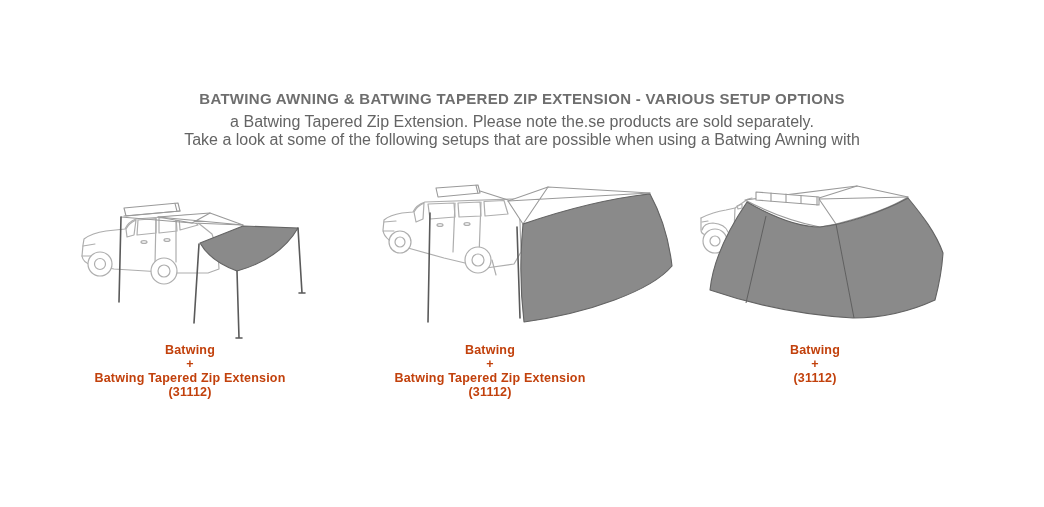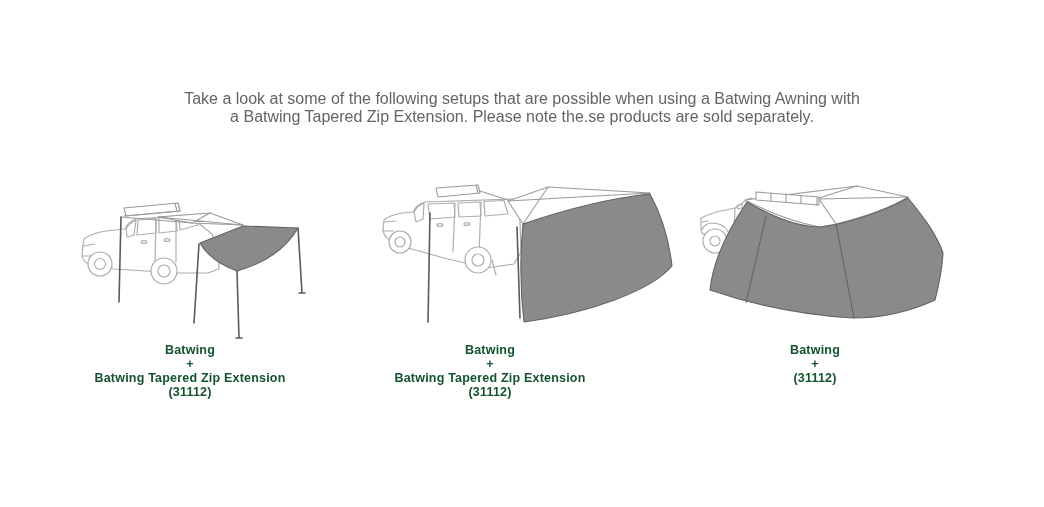--- a/index.html
+++ b/index.html
@@ -6,40 +6,41 @@
   .page{position:relative;width:1044px;height:507px;background:#ffffff;overflow:hidden;
         font-family:"Liberation Sans", sans-serif;}
   header{position:absolute;top:90px;left:0;width:1044px;text-align:center;}
   .title{margin:0 0 6px 0;font-size:15px;font-weight:bold;color:#6e6e6e;letter-spacing:.3px;}
   .intro{margin:0;font-size:16px;line-height:18px;color:#646464;}
   .fig{position:absolute;margin:0;}
   .fig svg{display:block;}
   .fig1{left:40px;top:172px;}
   .fig2{left:368px;top:172px;}
   .fig3{left:668px;top:172px;}
-  .caption{position:absolute;top:343px;text-align:center;color:#14532d;font-weight:bold;
+  .caption{position:absolute;top:343px;text-align:center;color:#c2410c;font-weight:bold;
            font-size:12.5px;line-height:14px;letter-spacing:.2px;}
   .cap1{left:40px;width:300px;}
   .cap2{left:340px;width:300px;}
   .cap3{left:655px;width:320px;}
   .veh{stroke:#aeaeae;fill:none;stroke-width:1.2;stroke-linecap:round;stroke-linejoin:round;}
   .awn{stroke:#9a9a9a;fill:none;stroke-width:1.1;stroke-linecap:round;stroke-linejoin:round;}
   .panel{fill:#8a8a8a;stroke:#636363;stroke-width:1.1;stroke-linejoin:round;}
   .pole{stroke:#5a5a5a;fill:none;stroke-width:1.6;stroke-linecap:round;}
   .seam{stroke:#606060;fill:none;stroke-width:1;}
   .whitefill{fill:#ffffff;}
 </style>
 </head>
 <body>
 
 <div class="page">
 
   <header>
+    <h1 class="title">BATWING AWNING &amp; BATWING TAPERED ZIP EXTENSION - VARIOUS SETUP OPTIONS</h1>
+    <p class="intro">a Batwing Tapered Zip Extension. Please note the.se products are sold separately.</p>
     <p class="intro">Take a look at some of the following setups that are possible when using a Batwing Awning with</p>
-    <p class="intro">a Batwing Tapered Zip Extension. Please note the.se products are sold separately.</p>
   </header>
 
   <figure class="fig fig1">
     <svg width="300" height="172" viewBox="0 0 300 172">
       <g class="veh">
         <path class="whitefill" d="M44,67 Q52,61 66,59 L85,57 Q88,50 96,47 L148,43 L152,46 L172,62 L178,80 L179,97 L168,101 L138,101 L106,99 L74,97 L52,93 Q43,91 42,84 L43,73 Z"></path>
         <path d="M86,57 Q89,51 96,48 L94,63 L87,65 Z"></path>
         <path d="M98,48 L116,46.5 L116,61 L97,63 Z"></path>
         <path d="M119,46 L136,44.5 L137,59 L119,61 Z"></path>
         <path d="M139,44.5 L148,44 L158,53 L140,58 Z"></path>

